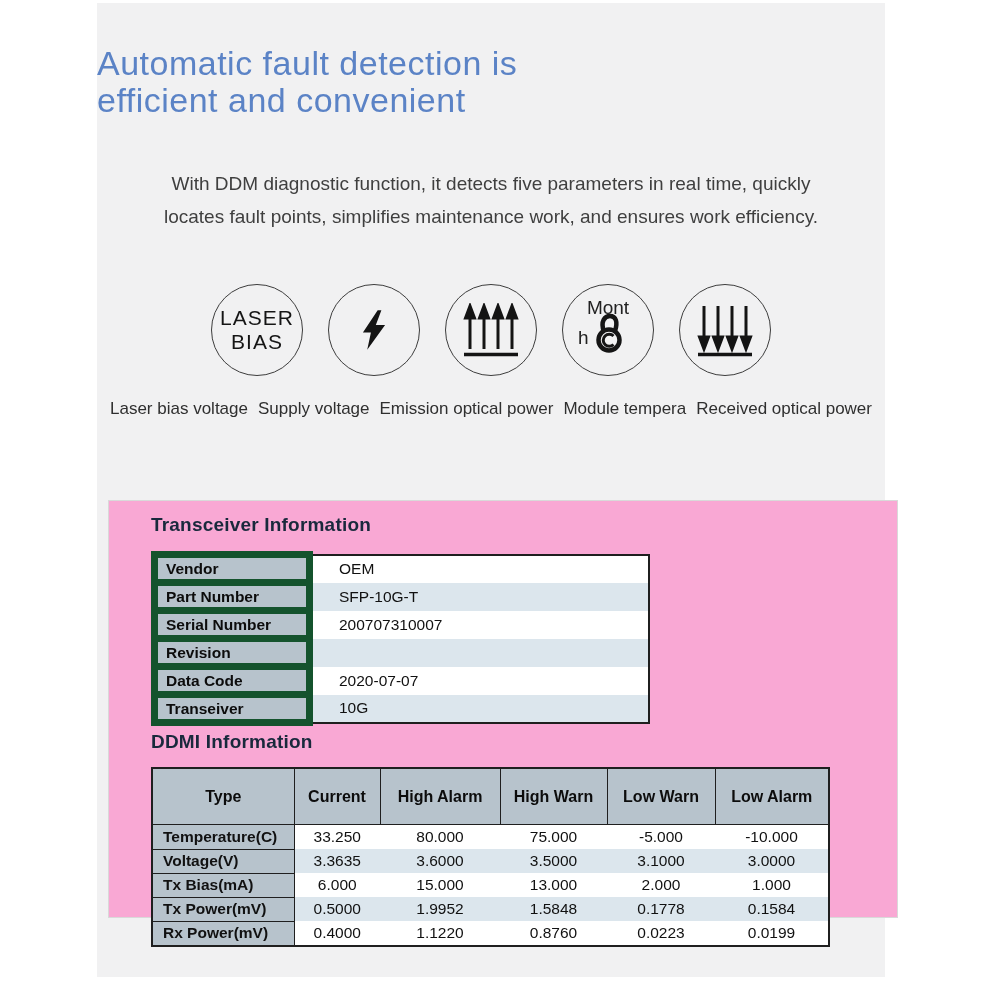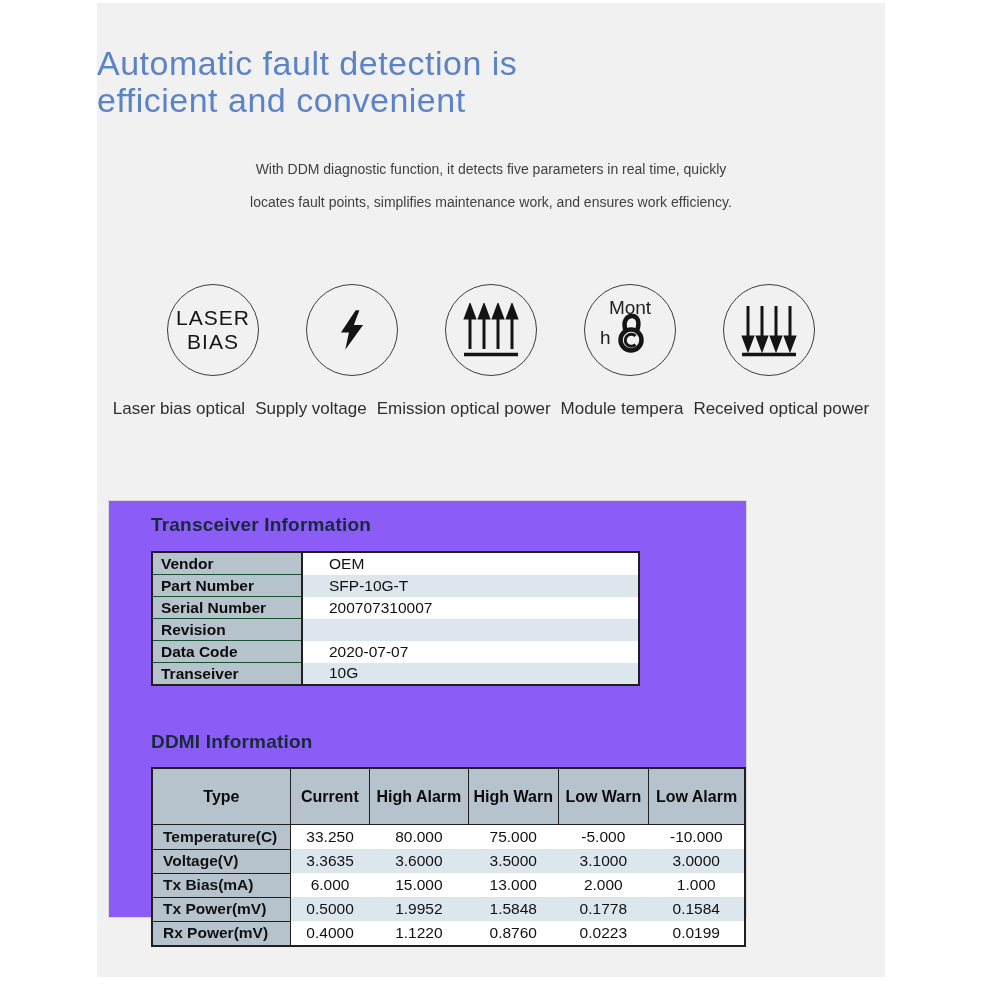--- a/index.html
+++ b/index.html
@@ -11,28 +11,28 @@
     position:absolute;left:97px;top:3px;width:788px;height:974px;
     background:#f1f1f2;
   }
   
   .title{
     position:absolute;top:42px;left:0;right:0;text-align:left;
     color:#5b83c6;font-size:34px;line-height:37px;font-weight:400;
     letter-spacing:.5px;
   }
   .description{
-    position:absolute;top:150px;left:0;right:0;text-align:center;
-    color:#3f3f3f;font-size:14px;
+    position:absolute;top:164px;left:0;right:0;text-align:center;
+    color:#3f3f3f;font-size:19px;
   }
   .description div{line-height:33px;}
   
   .icons-row{
     position:absolute;top:281px;left:0;right:0;
-    display:flex;justify-content:center;gap:47px;
+    display:flex;justify-content:center;gap:25px;
   }
   .circle{
     width:92px;height:92px;box-sizing:border-box;border:1.5px solid #3d3d3d;
     border-radius:50%;position:relative;display:flex;align-items:center;
     justify-content:center;
   }
   .laser-text{
     text-align:center;font-size:21px;line-height:24px;color:#151515;
     letter-spacing:1px;
   }
@@ -41,35 +41,35 @@
     font-size:19px;color:#222;}
   .therm-left{position:absolute;top:42px;left:15px;font-size:19px;color:#222;}
   .therm-svg{position:absolute;left:27px;top:28px;}
   .labels-row{
     position:absolute;top:396px;left:0;right:0;
     display:flex;justify-content:center;gap:10px;
     font-size:17px;color:#2f2f2f;white-space:nowrap;
   }
   
   .card{
-    position:absolute;top:497px;left:11px;width:639px;height:418px;
-    box-sizing:border-box;background:#8b5cf6;border:1px solid #d9d9d9;
+    position:absolute;top:497px;left:11px;width:790px;height:418px;
+    box-sizing:border-box;background:#f9a8d4;border:1px solid #d9d9d9;
   }
   .section-heading{
     position:absolute;left:42px;font-size:19px;font-weight:bold;color:#19293c;
     letter-spacing:.2px;
   }
   #tr-heading{top:13px;}
   #ddmi-heading{top:230px;}
   table{border-collapse:collapse;table-layout:fixed;}
   .tr-table{position:absolute;left:42px;top:50px;border:2px solid #1f1f1f;}
   .tr-table td{height:21px;font-size:15.5px;overflow:hidden;}
   .tr-table td.lbl{
     width:132px;background:#b7c3cc;font-weight:bold;color:#0c0c0c;
-    border:1px solid #14532d;padding:0 8px;
+    border:7px solid #14532d;padding:0 8px;
   }
   .tr-table td.val{
     width:283px;padding:0 26px;color:#111;border-left:2px solid #1f1f1f;
   }
   .tr-table tr:nth-child(even) td.val{background:#dce6ed;}
   .tr-table tr:nth-child(odd)  td.val{background:#ffffff;}
   .ddmi-table{position:absolute;left:42px;top:266px;border:2px solid #1f1f1f;}
   .ddmi-table th{
     height:23px;background:#b7c3cc;border:1px solid #1f1f1f;
     font-size:16px;color:#0c0c0c;text-align:center;padding:16px 2px;
@@ -145,21 +145,21 @@
             <polygon points="31.5,34 40.5,34 36,46"></polygon>
           <line x1="50" y1="3" x2="50" y2="36"></line>
             <polygon points="45.5,34 54.5,34 50,46"></polygon>
           <line x1="2" y1="51.5" x2="56" y2="51.5" stroke-width="3.5"></line>
         </g>
       </svg>
     </div>
   </div>
 
   <div class="labels-row">
-    <span>Laser bias optical</span>
+    <span>Laser bias voltage</span>
     <span>Supply voltage</span>
     <span>Emission optical power</span>
     <span>Module tempera</span>
     <span>Received optical power</span>
   </div>
 
   <div class="card">
 
     <div class="section-heading" id="tr-heading">Transceiver Information</div>
 

